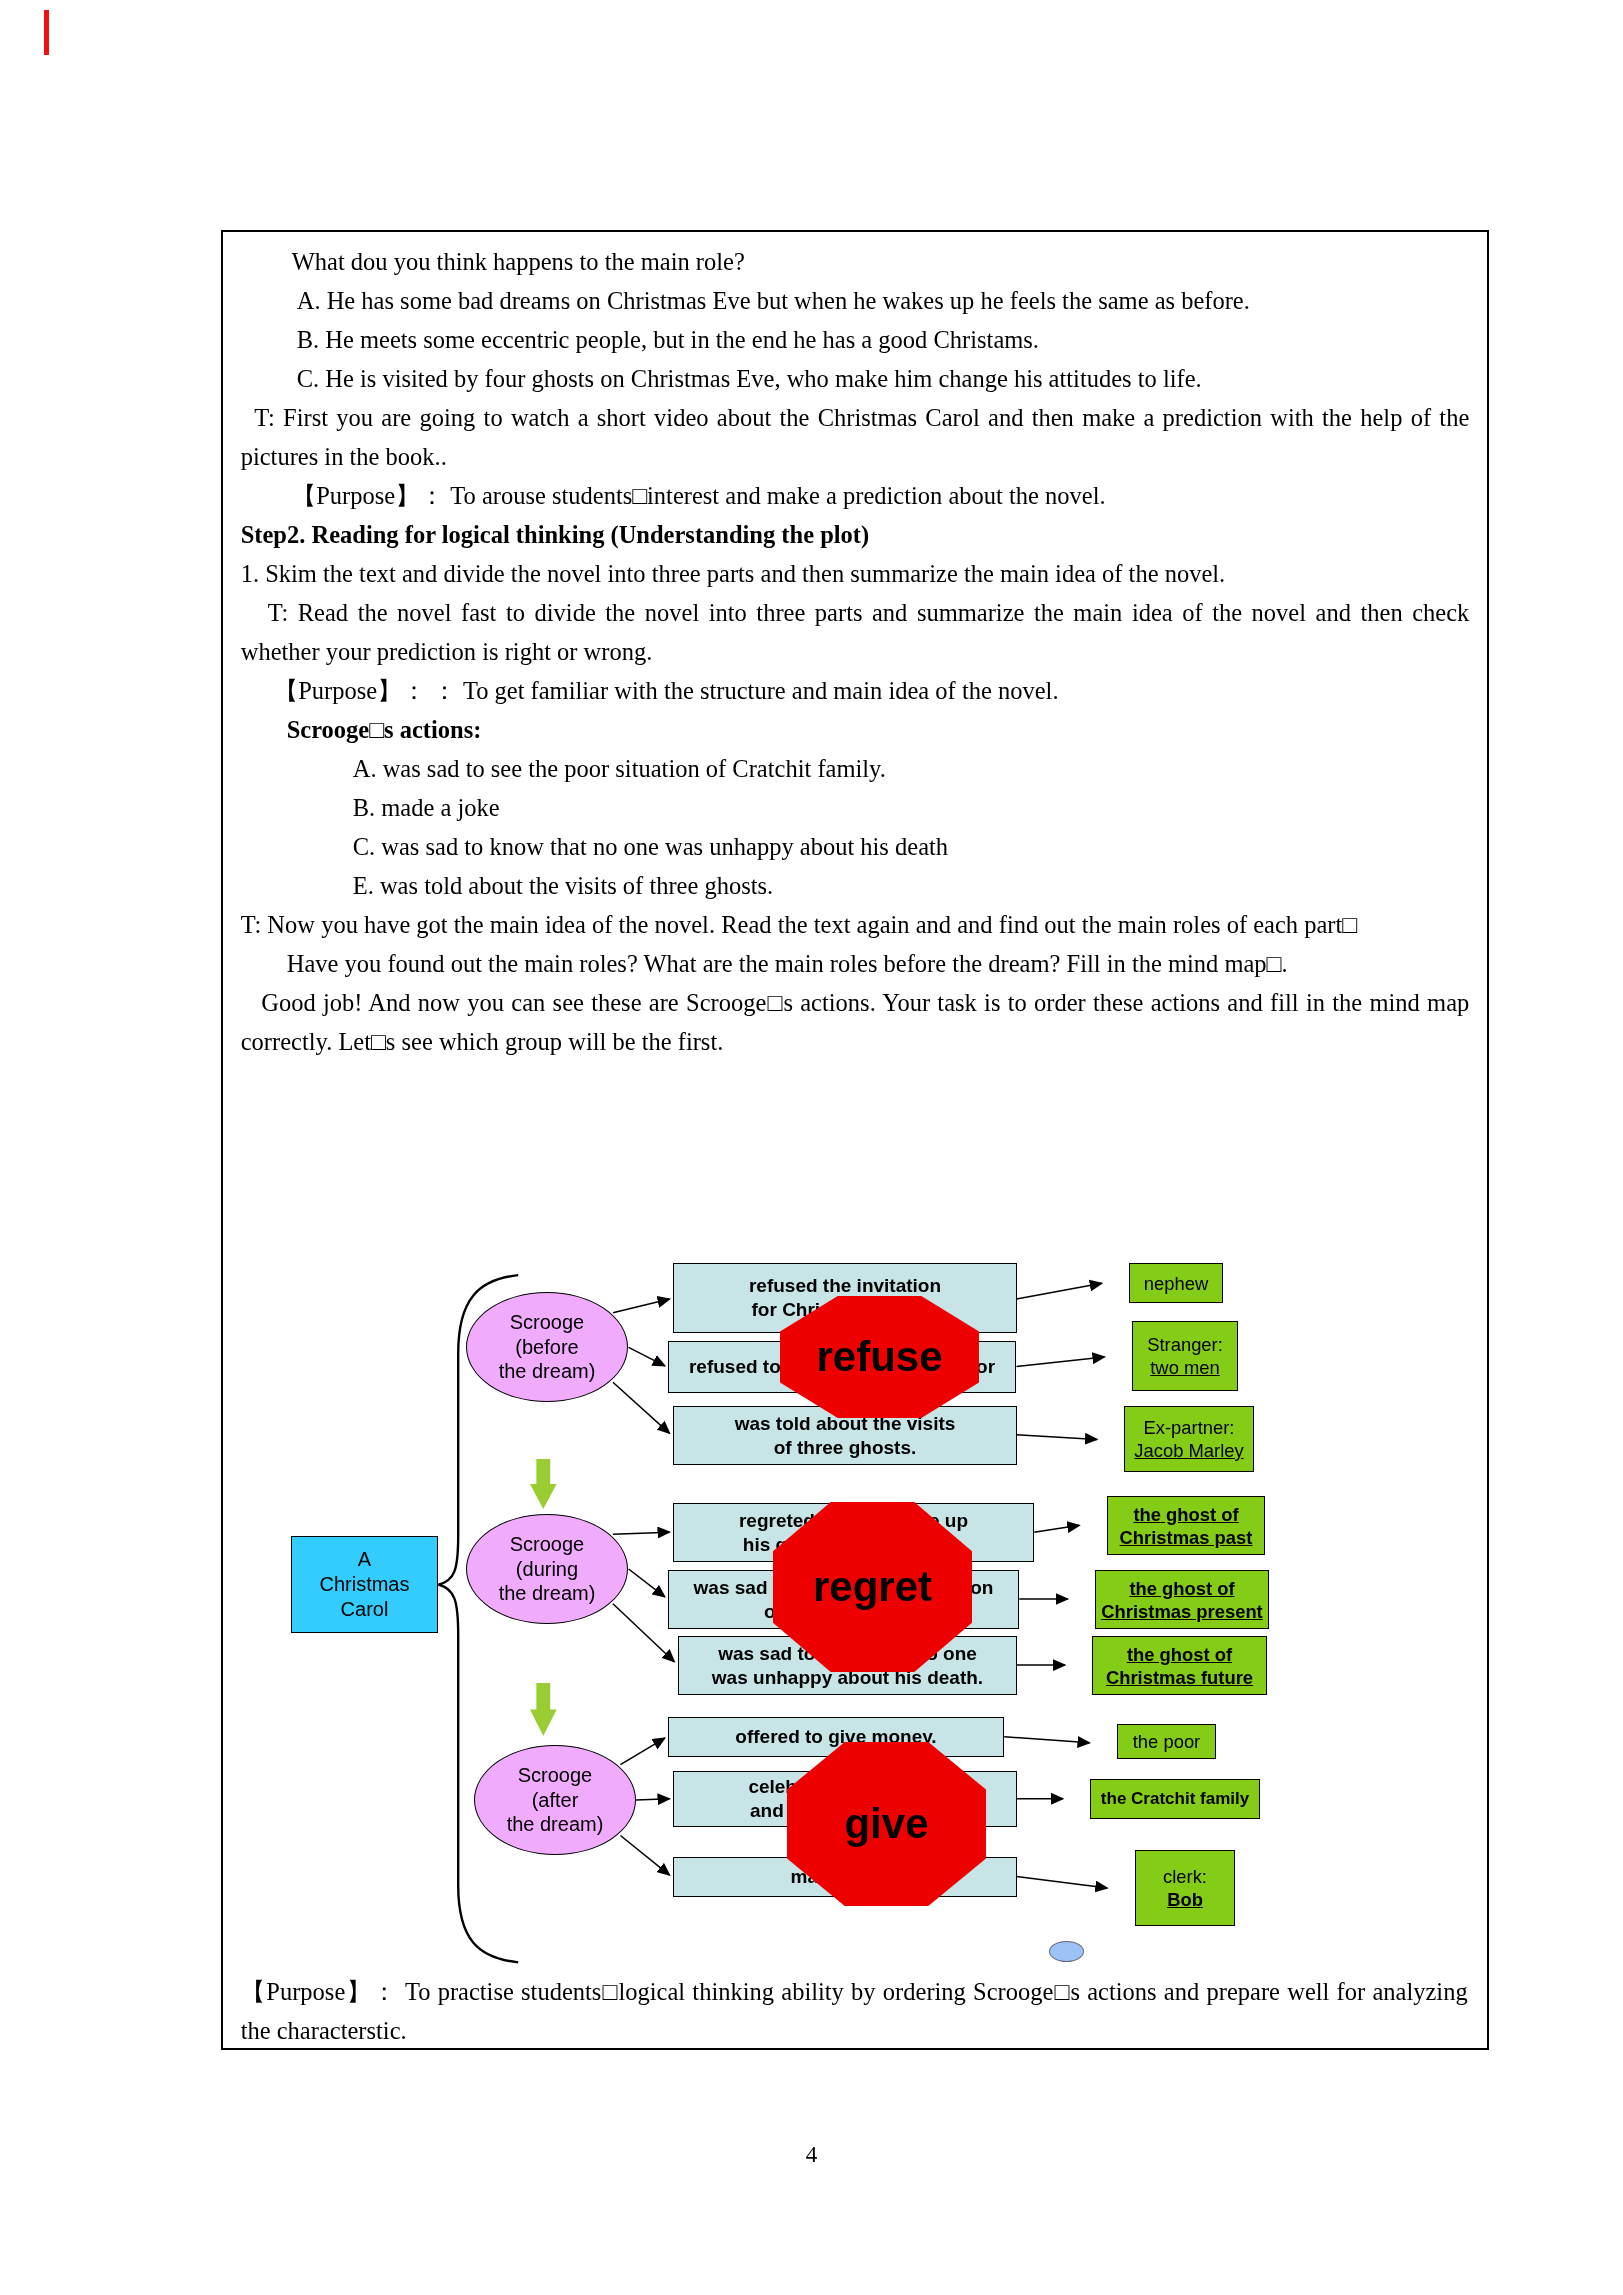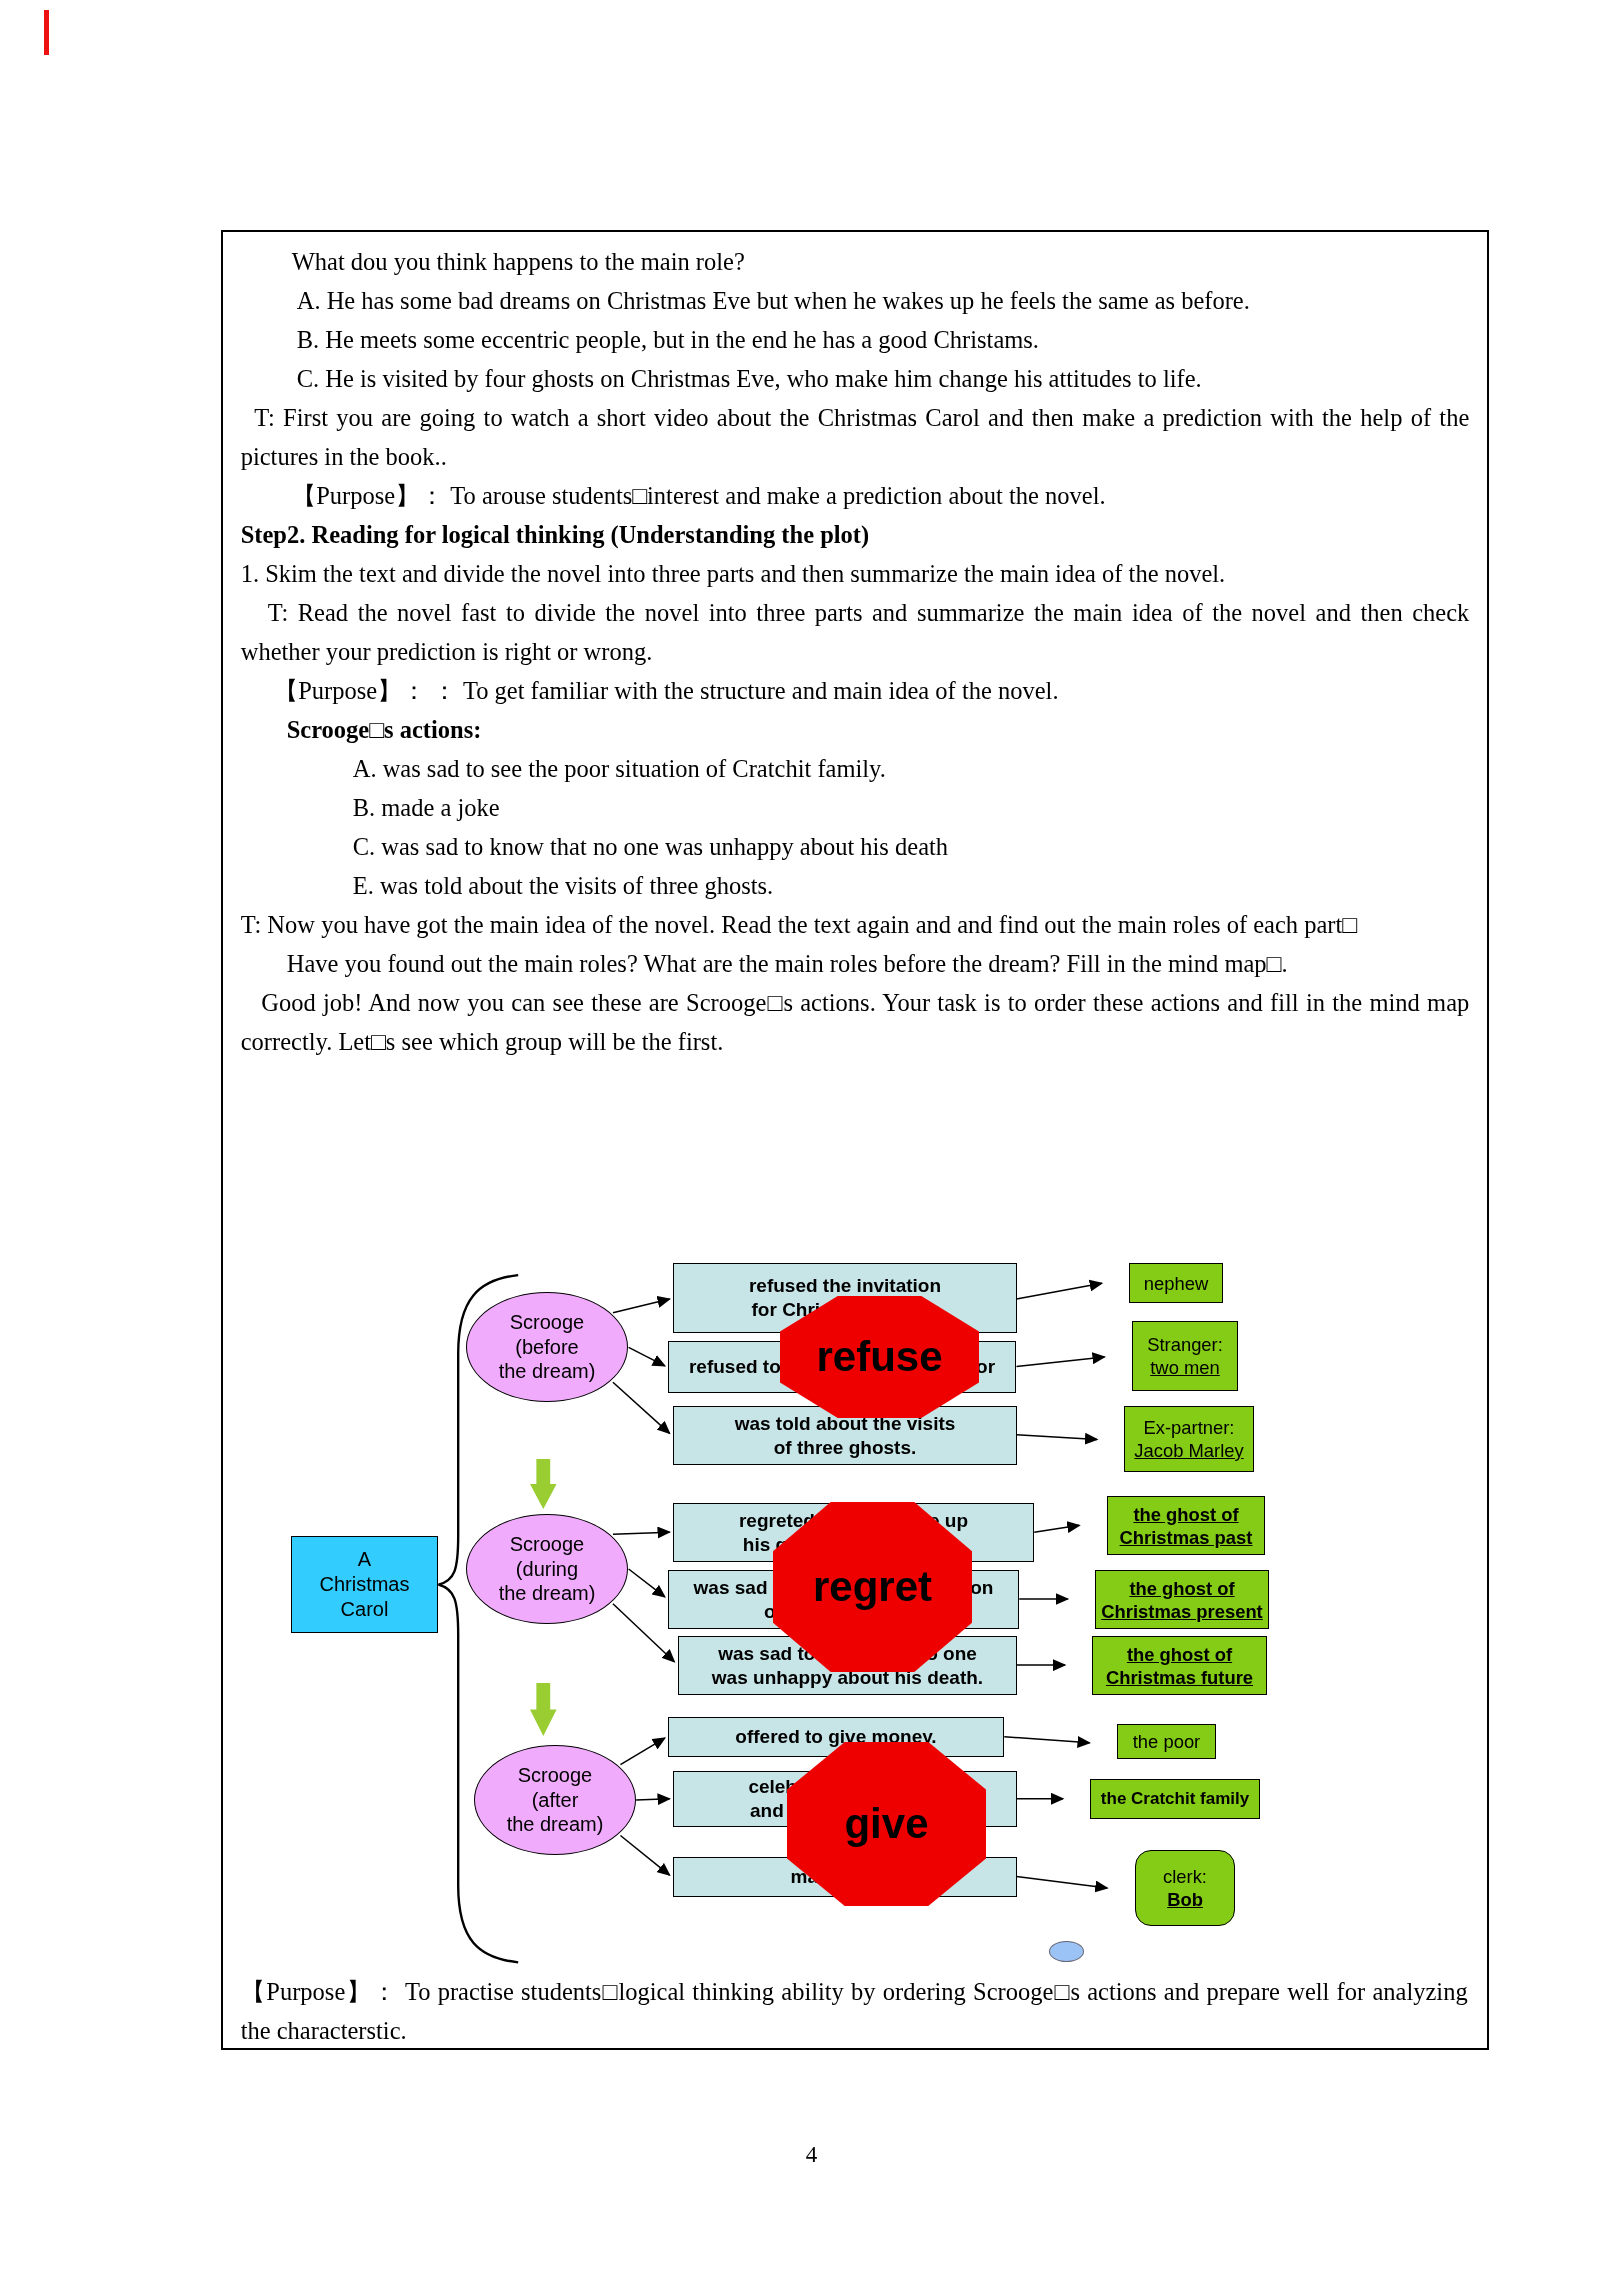--- a/index.html
+++ b/index.html
@@ -202,21 +202,21 @@
         <div class="u">Jacob Marley</div>
       </div>
       <div class="node rbox b u" style="left:860px;top:255px;width:158px;height:59px;">the ghost of
 Christmas past</div>
       <div class="node rbox b u" style="left:848px;top:329px;width:174px;height:59px;overflow:hidden;">the ghost of
 Christmas present</div>
       <div class="node rbox b u" style="left:845px;top:395px;width:175px;height:59px;">the ghost of
 Christmas future</div>
       <div class="node rbox" style="left:870px;top:483px;width:99px;height:35px;">the poor</div>
       <div class="node rbox b" style="left:843px;top:538px;width:170px;height:40px;font-size:17px;">the Cratchit family</div>
-      <div class="node rbox" style="left:888px;top:609px;width:100px;height:76px;border-radius:16px;">
+      <div class="node rbox" style="left:888px;top:609px;width:100px;height:76px;">
         <div>clerk:</div>
         <div class="b u">Bob</div>
       </div>
 
       <div class="stamp" style="left:557px;top:55px;width:199px;height:122px;">refuse</div>
       <div class="stamp" style="left:550px;top:261px;width:199px;height:170px;">regret</div>
       <div class="stamp" style="left:564px;top:501px;width:199px;height:164px;">give</div>
 
       <div id="small-oval"></div>
     </div>

